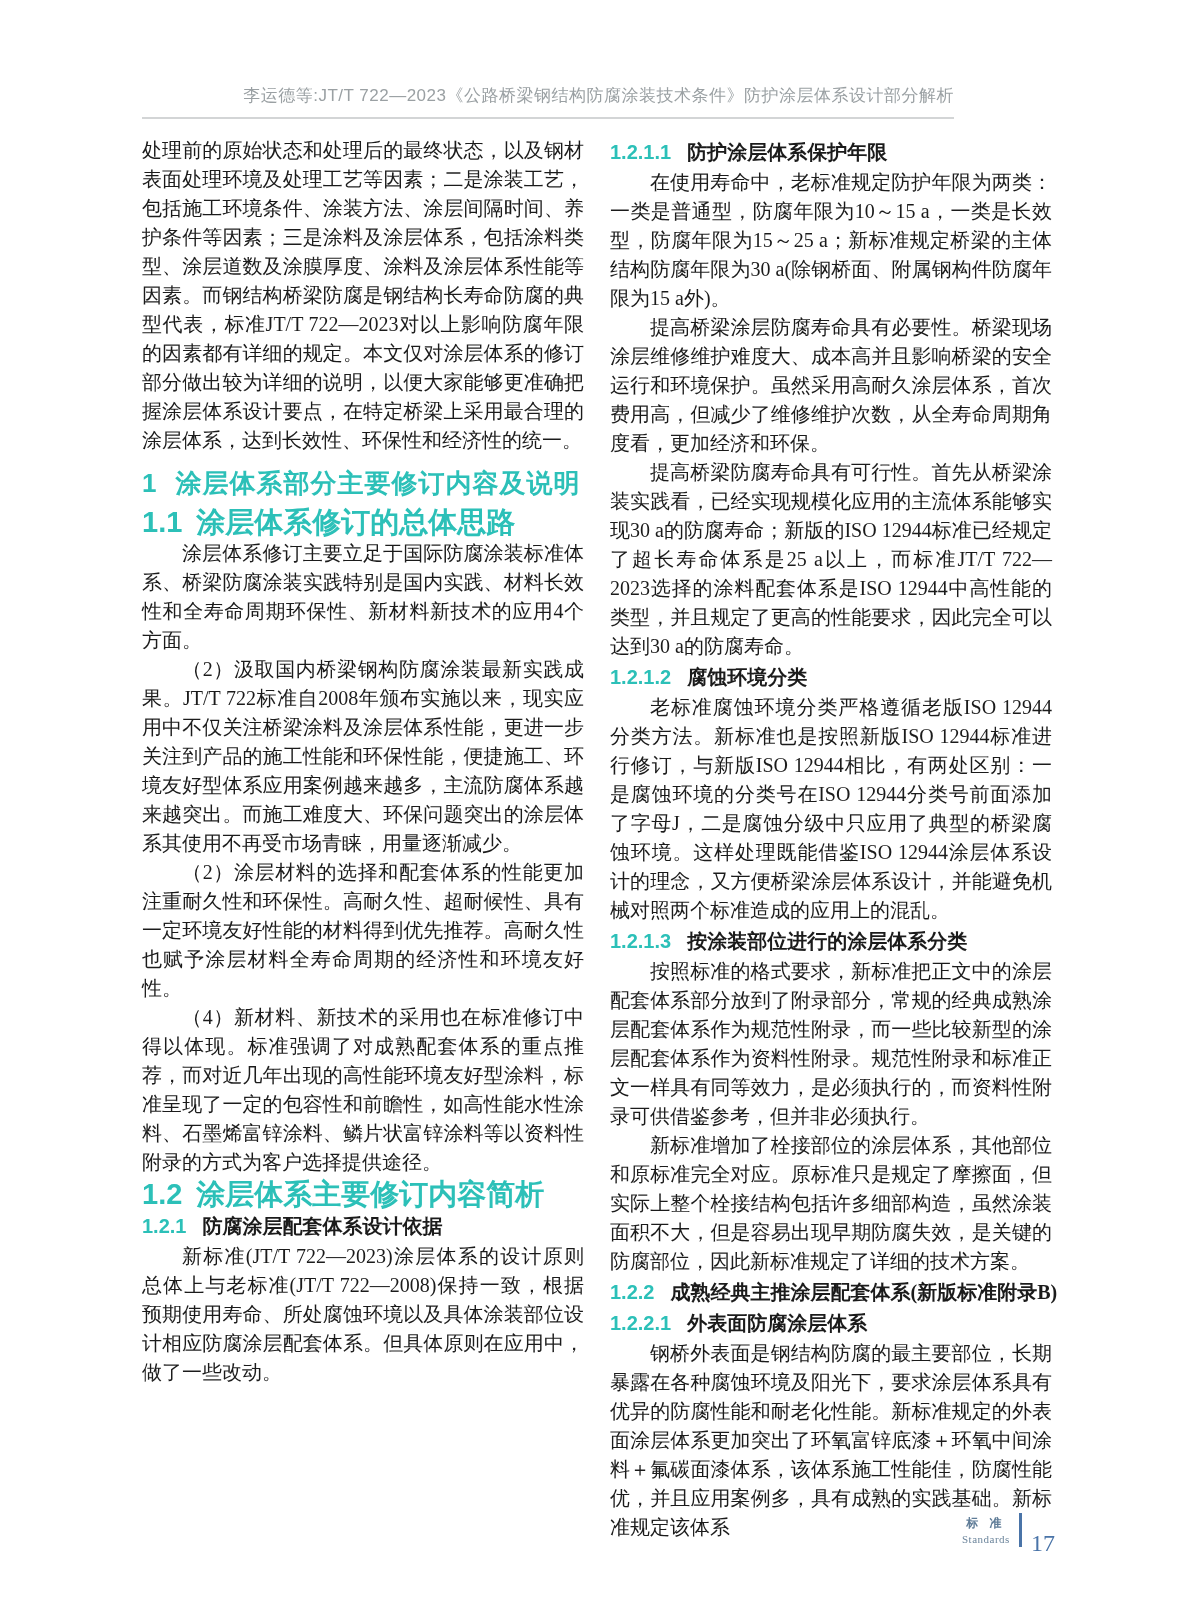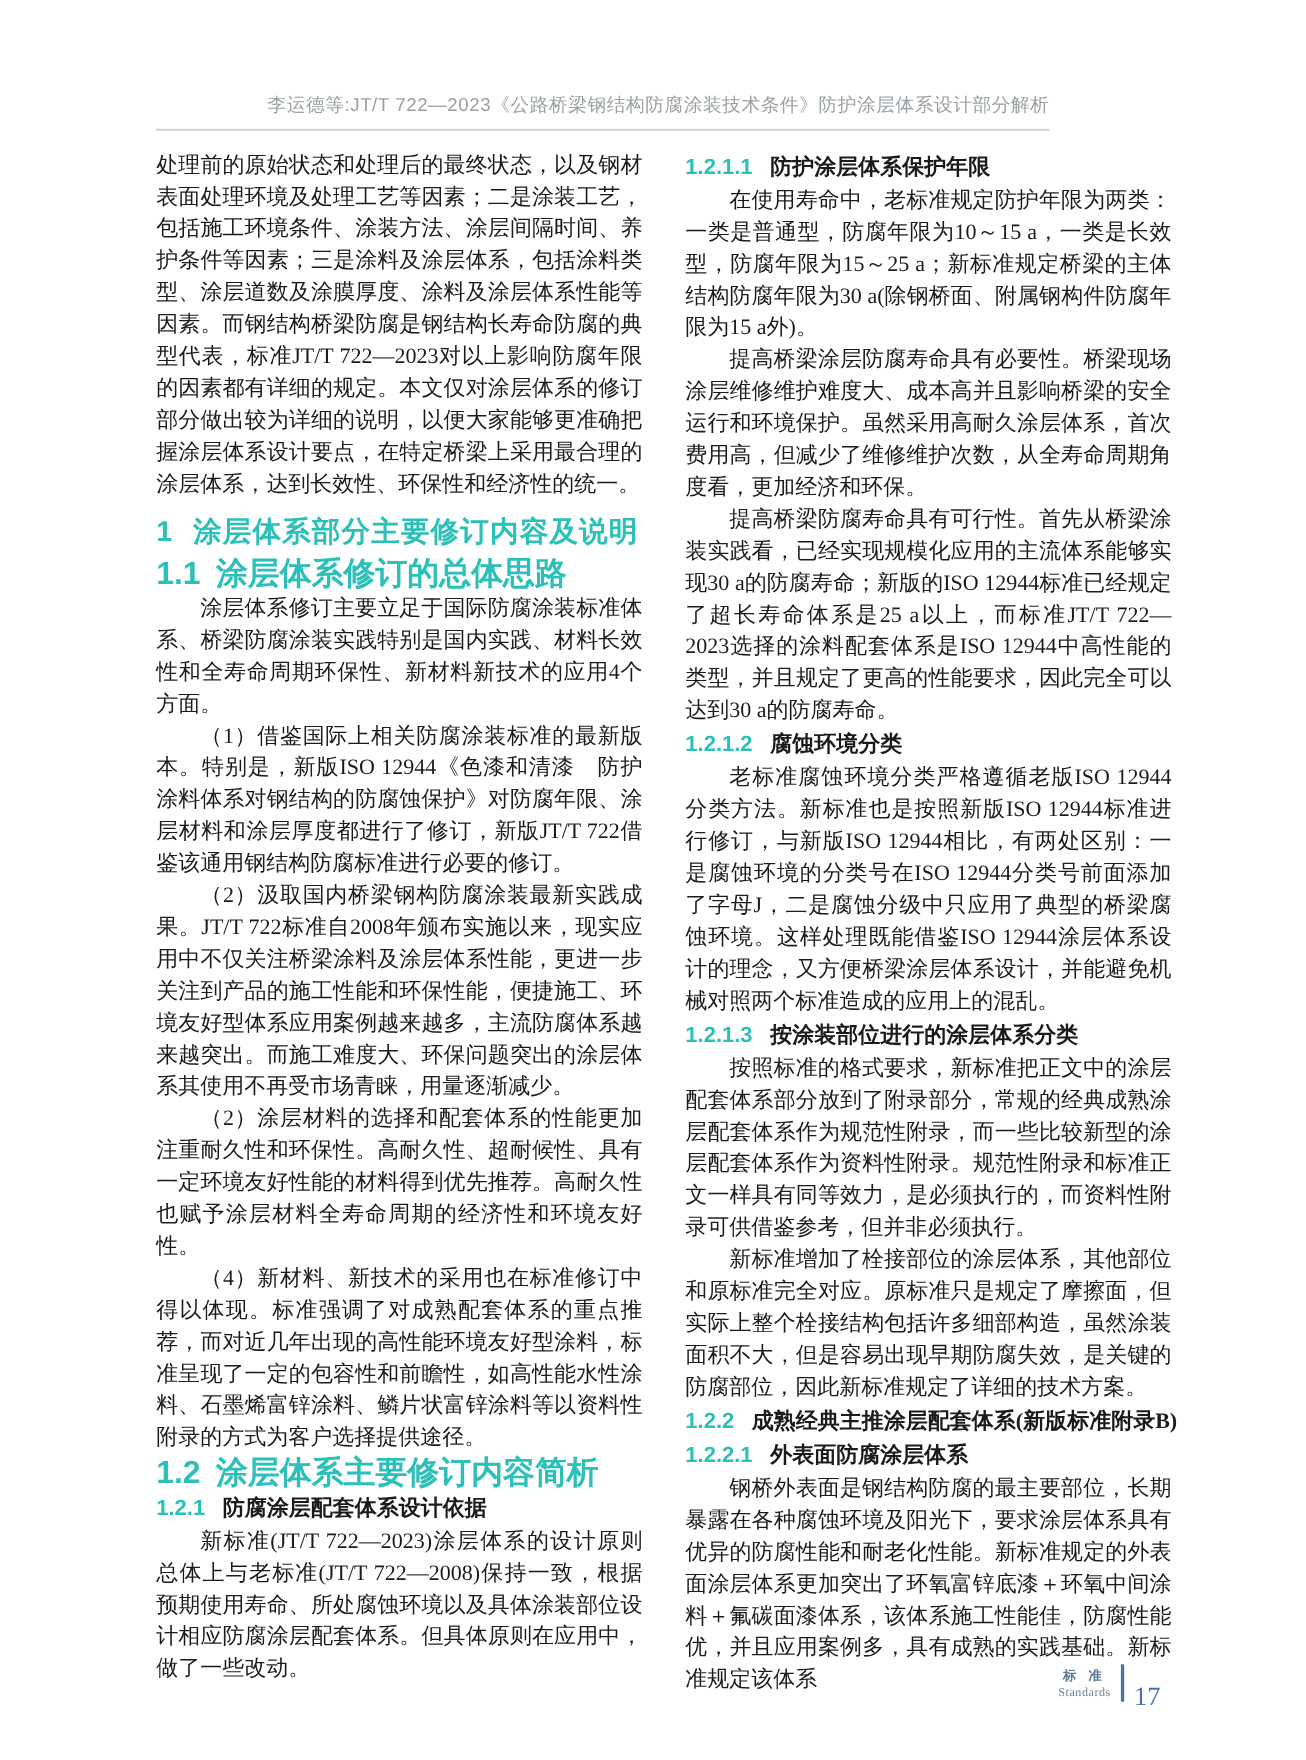--- a/index.html
+++ b/index.html
@@ -27,21 +27,21 @@
   .col{
     position:absolute;
     top:136px;
     width:442px;
     font-size:20px;
     line-height:29px;
     text-align:justify;
     text-justify:inter-ideograph;
   }
   .col-left{left:142px;}
-  .col-right{left:610px;margin-left:13px;}
+  .col-right{left:610px;}
   p.body{margin:0;text-indent:2em;}
   p.body.no-indent{text-indent:0;}
 
   .h1-sec{
     margin:12px 0 8px;
     font-family:"Liberation Sans","DejaVu Sans",sans-serif;
     font-weight:bold;
     font-size:26px;
     line-height:32px;
     color:#2cc0b8;
@@ -114,21 +114,20 @@
 
   <div class="running-head">
     <span>李运德等:JT/T 722—2023《公路桥梁钢结构防腐涂装技术条件》防护涂层体系设计部分解析</span>
   </div>
 
   <div class="col col-left">
     <p class="body no-indent">处理前的原始状态和处理后的最终状态，以及钢材表面处理环境及处理工艺等因素；二是涂装工艺，包括施工环境条件、涂装方法、涂层间隔时间、养护条件等因素；三是涂料及涂层体系，包括涂料类型、涂层道数及涂膜厚度、涂料及涂层体系性能等因素。而钢结构桥梁防腐是钢结构长寿命防腐的典型代表，标准JT/T 722—2023对以上影响防腐年限的因素都有详细的规定。本文仅对涂层体系的修订部分做出较为详细的说明，以便大家能够更准确把握涂层体系设计要点，在特定桥梁上采用最合理的涂层体系，达到长效性、环保性和经济性的统一。</p>
     <div class="h1-sec"><span class="num">1</span><span>涂层体系部分主要修订内容及说明</span></div>
     <div class="h2-sec"><span class="num">1.1</span><span>涂层体系修订的总体思路</span></div>
     <p class="body">涂层体系修订主要立足于国际防腐涂装标准体系、桥梁防腐涂装实践特别是国内实践、材料长效性和全寿命周期环保性、新材料新技术的应用4个方面。</p>
-    <p class="body">（1）借鉴国际上相关防腐涂装标准的最新版本。特别是，新版ISO 12944《色漆和清漆　防护涂料体系对钢结构的防腐蚀保护》对防腐年限、涂层材料和涂层厚度都进行了修订，新版JT/T 722借鉴该通用钢结构防腐标准进行必要的修订。</p>
     <p class="body">（2）汲取国内桥梁钢构防腐涂装最新实践成果。JT/T 722标准自2008年颁布实施以来，现实应用中不仅关注桥梁涂料及涂层体系性能，更进一步关注到产品的施工性能和环保性能，便捷施工、环境友好型体系应用案例越来越多，主流防腐体系越来越突出。而施工难度大、环保问题突出的涂层体系其使用不再受市场青睐，用量逐渐减少。</p>
     <p class="body">（2）涂层材料的选择和配套体系的性能更加注重耐久性和环保性。高耐久性、超耐候性、具有一定环境友好性能的材料得到优先推荐。高耐久性也赋予涂层材料全寿命周期的经济性和环境友好性。</p>
     <p class="body">（4）新材料、新技术的采用也在标准修订中得以体现。标准强调了对成熟配套体系的重点推荐，而对近几年出现的高性能环境友好型涂料，标准呈现了一定的包容性和前瞻性，如高性能水性涂料、石墨烯富锌涂料、鳞片状富锌涂料等以资料性附录的方式为客户选择提供途径。</p>
     <div class="h2-sec"><span class="num">1.2</span><span>涂层体系主要修订内容简析</span></div>
     <div class="h3-sec"><span class="num">1.2.1</span><span>防腐涂层配套体系设计依据</span></div>
     <p class="body">新标准(JT/T 722—2023)涂层体系的设计原则总体上与老标准(JT/T 722—2008)保持一致，根据预期使用寿命、所处腐蚀环境以及具体涂装部位设计相应防腐涂层配套体系。但具体原则在应用中，做了一些改动。</p>
   </div>
 
   <div class="col col-right">
     <div class="h3-sec"><span class="num">1.2.1.1</span><span>防护涂层体系保护年限</span></div>

